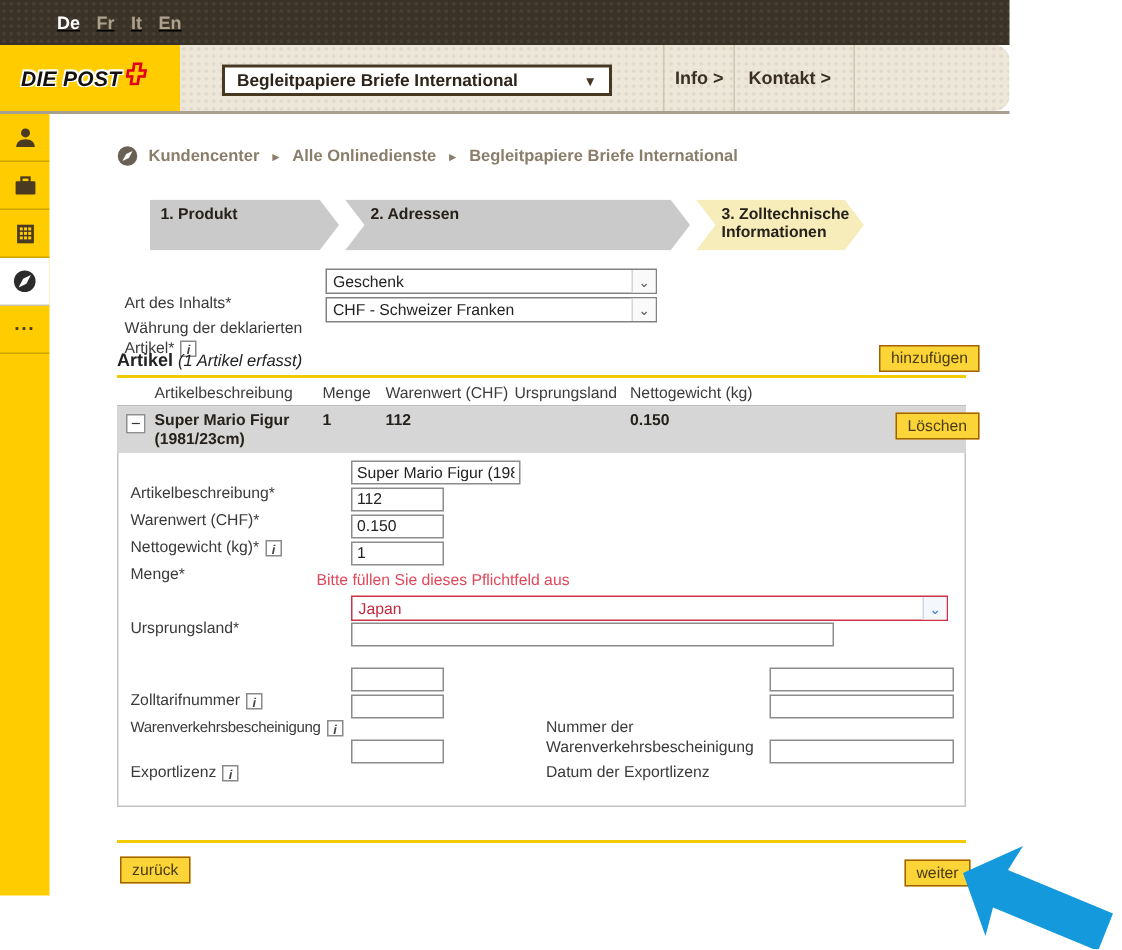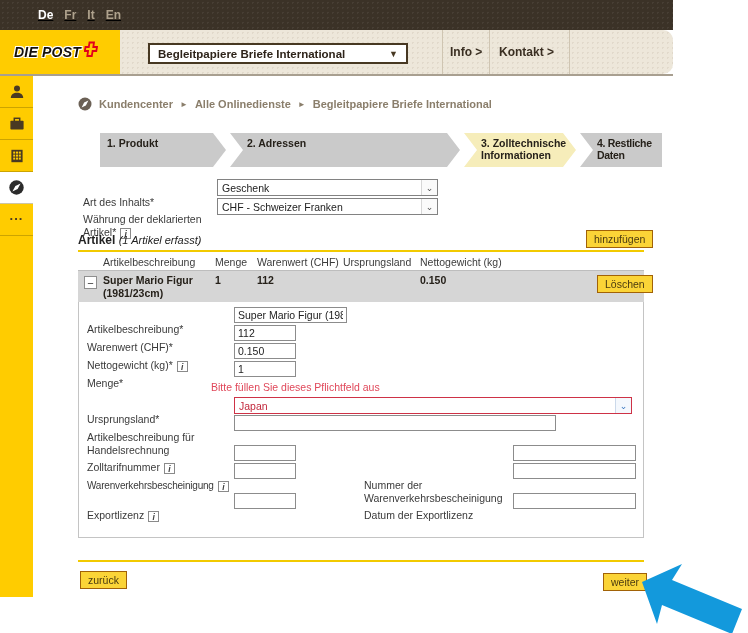--- a/index.html
+++ b/index.html
@@ -173,21 +173,20 @@
     <span class="crumb-sep">►</span>
     <span class="crumb">Alle Onlinedienste</span>
     <span class="crumb-sep">►</span>
     <span class="crumb">Begleitpapiere Briefe International</span>
   </div>
 
   <div class="stepbar">
     <div class="step first s1">1. Produkt</div>
     <div class="step s2">2. Adressen</div>
     <div class="step active s3">3. Zolltechnische Informationen</div>
-    <div class="step last s4">4. Restliche Daten</div>
   </div>
 
   <div class="lbl" style="left:83px;top:182px">Art des Inhalts*</div>
   <div class="sel" style="left:217px;top:179px;width:221px">
     <span class="stxt">Geschenk</span>
     <span class="sarr">⌄</span>
   </div>
 
   <div class="lbl" style="left:83px;top:199px;width:130px">
     <span>Währung der deklarierten Artikel*</span><span class="info-ico">i</span>
@@ -238,21 +237,20 @@
     <input class="inp" style="left: 155px; top: 59px; width: 62px;" value="1">
 
     <div class="error-msg">Bitte füllen Sie dieses Pflichtfeld aus</div>
 
     <div class="lbl" style="left:8px;top:97px">Ursprungsland*</div>
     <div class="sel red" style="left:155px;top:95px;width:398px">
       <span class="stxt">Japan</span>
       <span class="sarr">⌄</span>
     </div>
 
-    <div class="lbl" style="left:8px;top:115px;width:140px">Artikelbeschreibung für Handelsrechnung</div>
     <input class="inp" style="left: 155px; top: 113px; width: 322px;" value="">
 
     <div class="lbl" style="left:8px;top:145px">
       <span>Zolltarifnummer</span><span class="info-ico">i</span>
     </div>
     <input class="inp" style="left: 155px; top: 143px; width: 62px;" value="">
     <input class="inp" style="left: 434px; top: 143px; width: 123px;" value="">
 
     <div class="lbl tight" style="left:8px;top:163px">
       <span>Warenverkehrsbescheinigung</span><span class="info-ico">i</span>

